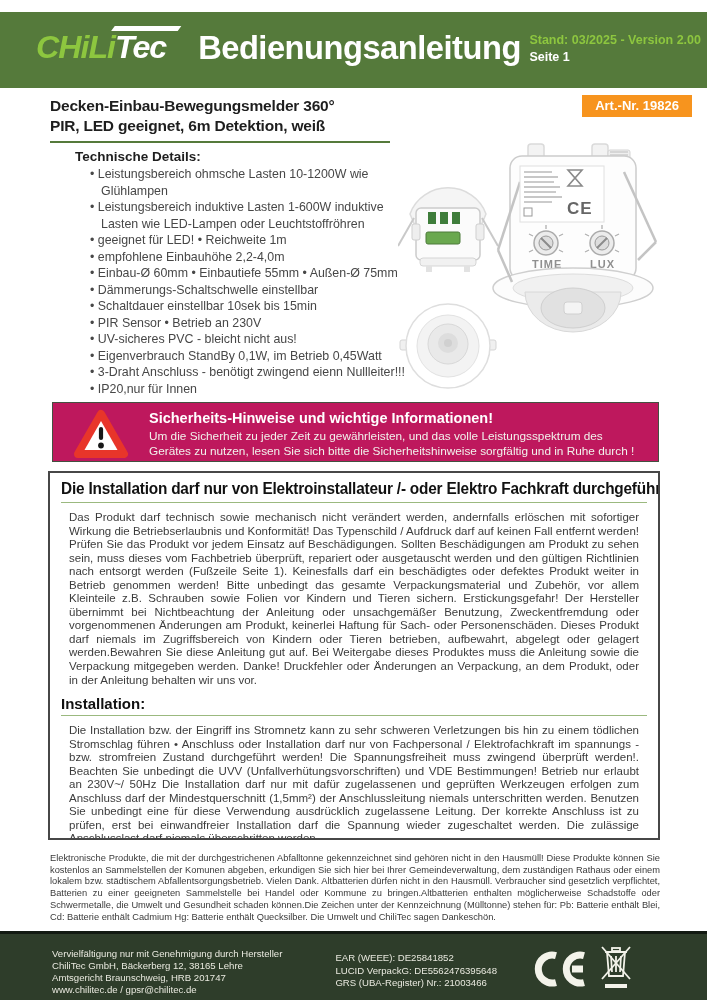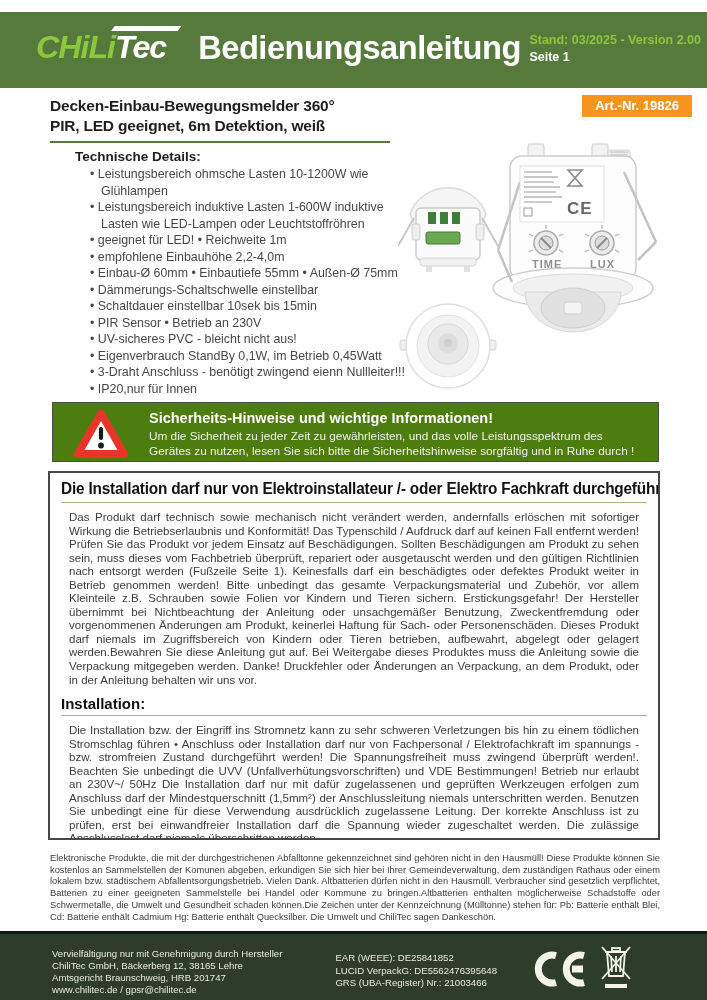--- a/index.html
+++ b/index.html
@@ -29,21 +29,21 @@
   .tech-heading{position:absolute;left:50px;top:149px;font-size:13.5px;font-weight:bold;color:#1e1e1e;margin-left:25px;}
   .tech-list{position:absolute;left:50px;top:166px;width:356px;margin:0;padding:0;
         list-style:none;font-size:12.4px;color:#474747;line-height:16.5px;}
   .tech-list li{padding-left:11px;text-indent:-11px;margin-left:40px;}
   .tech-list li::before{content:"• ";}
 
   
   .product-art{position:absolute;left:398px;top:142px;}
 
   
-  .safety{position:absolute;left:52px;top:402px;width:607px;height:60px;background:#4d7c0f;
+  .safety{position:absolute;left:52px;top:402px;width:607px;height:60px;background:#be185d;
         box-sizing:border-box;border:1px solid #445040;}
   .safety .tri{position:absolute;left:20px;top:6px;}
   .safety .s-title{position:absolute;left:96px;top:7px;color:#fff;font-size:14.5px;font-weight:bold;}
   .safety .s-text{position:absolute;left:96px;top:26px;width:498px;color:#f2f2ec;
         font-size:11.8px;line-height:14.5px;}
 
   
   .mainbox{position:absolute;left:48px;top:471px;width:612px;height:369px;box-sizing:border-box;
         border:2px solid #474747;padding:5px 11px 6px;overflow:hidden;background:#fff;}
   .mainbox h2{margin:2px 0 4px;font-size:15.6px;color:#111;letter-spacing:-0.2px;

